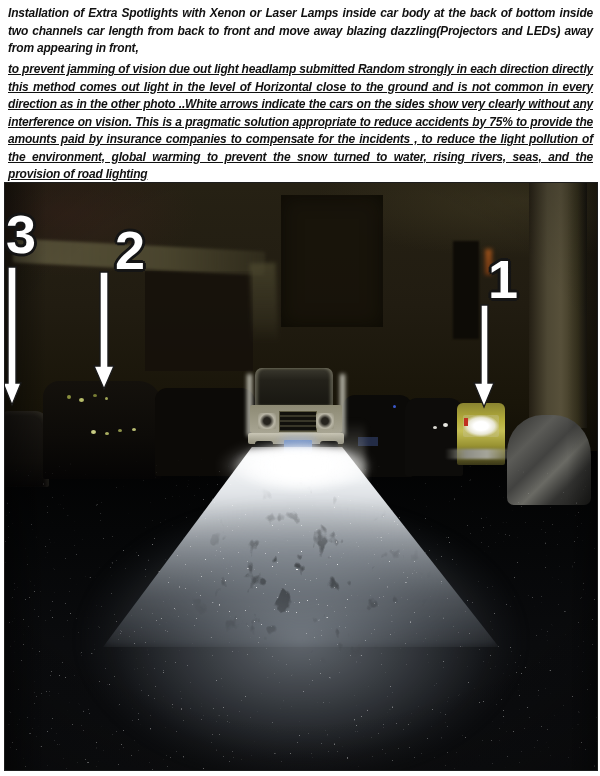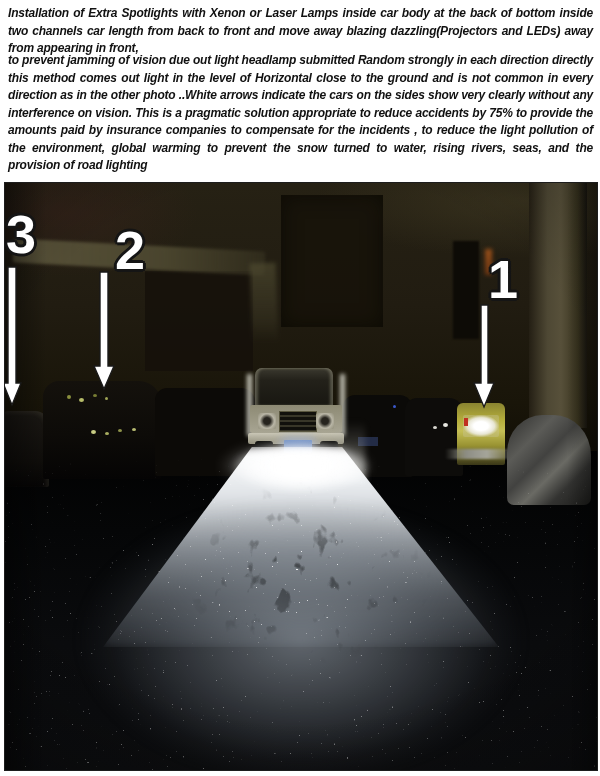--- a/index.html
+++ b/index.html
@@ -2,21 +2,21 @@
 <html><head>
 <meta charset="utf-8">
 <style>
   html,body{margin:0;padding:0;background:#ffffff;}
   .page{position:relative;width:600px;height:776px;background:#ffffff;overflow:hidden;
         font-family:"Liberation Sans",sans-serif;}
   .para{position:absolute;left:8px;right:7px;margin:0;color:#111;
         font:italic bold 12px/17.5px "Liberation Sans",sans-serif;
         letter-spacing:-0.2px;text-align:justify;}
   .p1{top:5px;}
-  .p2{top:52px;}
+  .p2{top:61px;text-decoration:underline;}
 
   
   .photo{position:absolute;left:5px;top:183px;width:592px;height:587px;
          background:#171309;overflow:hidden;box-shadow:0 0 0 1px #1d1d1d;}
   .photo *{position:absolute;}
 
   .wall{left:0;top:0;width:592px;height:305px;
     background:
       radial-gradient(ellipse 190px 90px at 60px 30px, rgba(58,34,28,0.50), transparent 70%),
       radial-gradient(ellipse 280px 75px at 520px 18px, rgba(70,63,38,0.55), transparent 75%),

